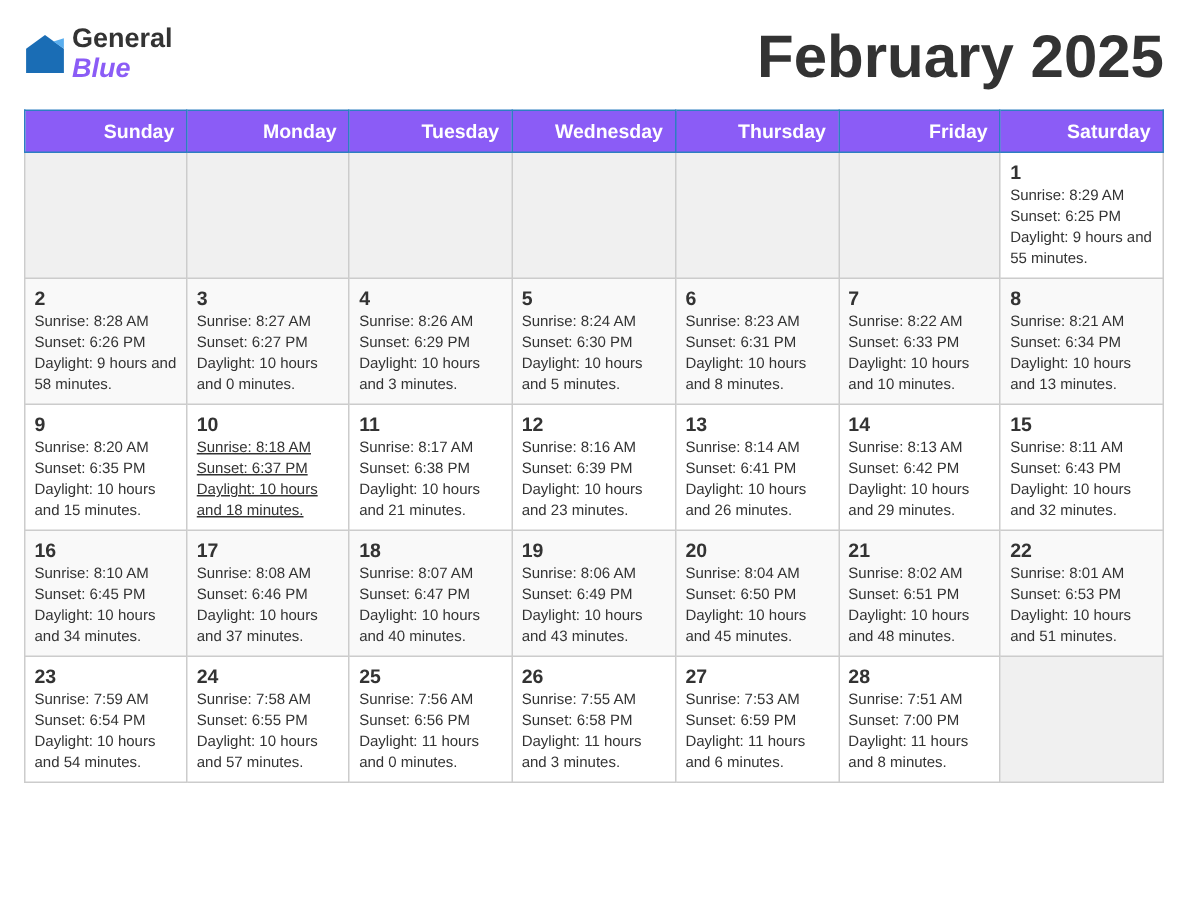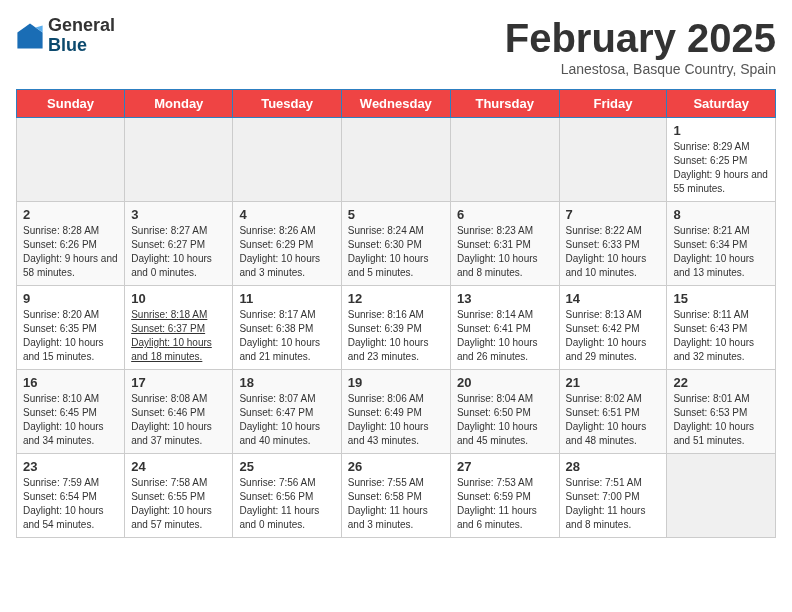--- a/index.html
+++ b/index.html
@@ -21,44 +21,44 @@
       display: flex;
       align-items: center;
       gap: 4px;
     }
     .logo-text {
       font-size: 18px;
       font-weight: bold;
       line-height: 1.1;
     }
     .logo-general { color: #333; }
-    .logo-blue { color: #0c4a6e; }
+    .logo-blue { color: #8b5cf6; font-style: italic; }
     .logo-icon {
       width: 28px;
       height: 28px;
     }
     .title-block { text-align: right; }
     .month-title {
       font-size: 40px;
       font-weight: bold;
       color: #333;
     }
     .location {
       font-size: 14px;
       color: #555;
     }
     .calendar {
       width: 100%;
       border-collapse: collapse;
       border: 1px solid #ccc;
     }
     .calendar th {
-      background-color: #ef4444;
+      background-color: #8b5cf6;
       color: #fff;
-      text-align: center;
+      text-align: right;
       padding: 6px 8px;
       font-size: 13px;
       font-weight: bold;
       border: 1px solid #2d7fc1;
     }
     .calendar td {
       vertical-align: top;
       border: 1px solid #ccc;
       padding: 5px 6px;
       width: 110px;
@@ -97,21 +97,20 @@
     </svg>
     <div>
       <div class="logo-text">
         <span class="logo-general">General</span><br>
         <span class="logo-blue">Blue</span>
       </div>
     </div>
   </div>
   <div class="title-block">
     <div class="month-title">February 2025</div>
-    <div class="location">Lanestosa, Basque Country, Spain</div>
   </div>
 </div>
 
 <table class="calendar">
   <thead>
     <tr>
     <th>Sunday</th>
         <th>Monday</th>
         <th>Tuesday</th>
         <th>Wednesday</th>

